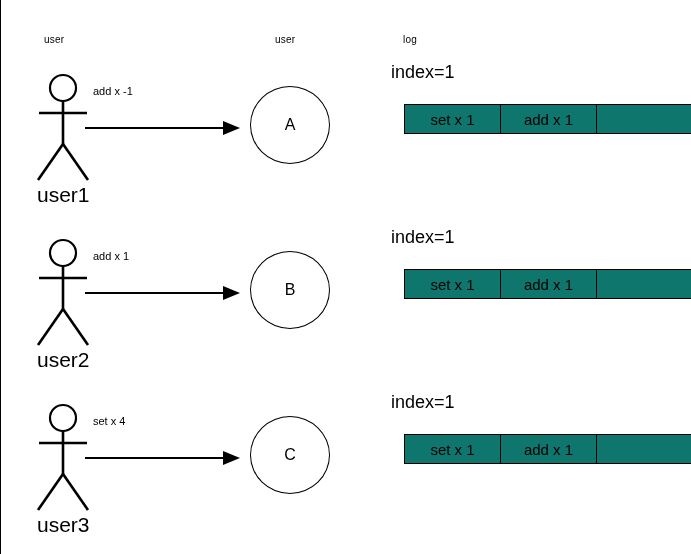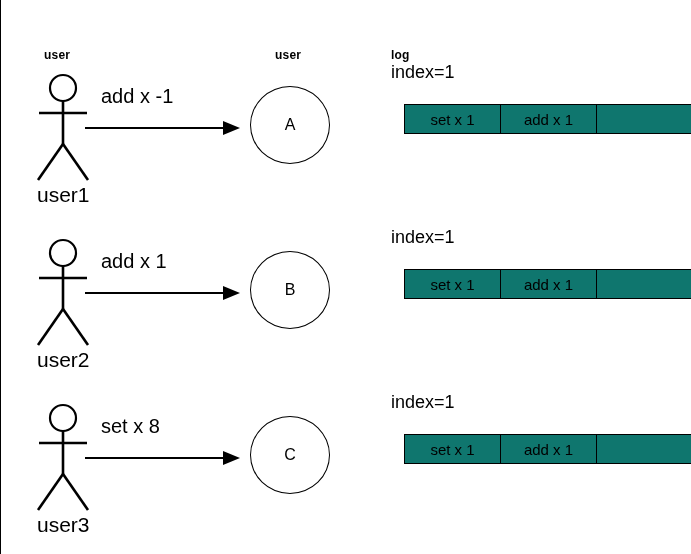--- a/index.html
+++ b/index.html
@@ -18,29 +18,28 @@
     height: 554px;
     background: #ffffff;
     overflow: hidden;
     border-left: 1px solid #000000;
     box-sizing: border-box;
   }
 
   
   .col-header {
     position: absolute;
-    font-size: 12px;
-    font-weight: bold;
+    font-size: 10px;
+    font-weight: normal;
     letter-spacing: 0.2px;
     white-space: nowrap;
-    margin-top: 14px;
   }
   #header-user  { left: 43px;  top: 34px; }
   #header-node  { left: 274px; top: 34px; }
-  #header-log   { left: 390px; top: 34px; }
+  #header-log   { left: 402px; top: 34px; }
 
   
   .row {
     position: absolute;
     left: 0;
     width: 691px;
     height: 165px;
   }
 
   
@@ -65,23 +64,23 @@
   .arrow {
     position: absolute;
     left: 82px;
     top: 112px;
     width: 160px;
     height: 28px;
   }
   .arrow svg { display: block; }
   .arrow-label {
     position: absolute;
-    left: 100px;
+    left: 92px;
     top: 86px;
-    font-size: 20px;
+    font-size: 11px;
     white-space: nowrap;
     line-height: 1;
   }
 
   
   .node {
     position: absolute;
     left: 249px;
     top: 86px;
     width: 92px;
@@ -228,21 +227,21 @@
       <svg width="70" height="120" viewBox="0 0 70 120">
         <circle cx="32" cy="18" r="13" fill="#ffffff" stroke="#000000" stroke-width="2.2"></circle>
         <line x1="32" y1="31" x2="32" y2="76" stroke="#000000" stroke-width="2.6"></line>
         <line x1="8" y1="43" x2="56" y2="43" stroke="#000000" stroke-width="2.6"></line>
         <line x1="32" y1="74" x2="7" y2="110" stroke="#000000" stroke-width="2.6"></line>
         <line x1="32" y1="74" x2="57" y2="110" stroke="#000000" stroke-width="2.6"></line>
       </svg>
     </div>
     <div class="actor-label">user3</div>
 
-    <div class="arrow-label">set x 8</div>
+    <div class="arrow-label">set x 4</div>
     <div class="arrow">
       <svg width="160" height="28" viewBox="0 0 160 28">
         <line x1="2" y1="16" x2="143" y2="16" stroke="#000000" stroke-width="2"></line>
         <polygon points="140,9 157,16 140,23" fill="#000000"></polygon>
       </svg>
     </div>
 
     <div class="node">
       <div class="node-circle"></div>
       <div class="node-letter">C</div>

